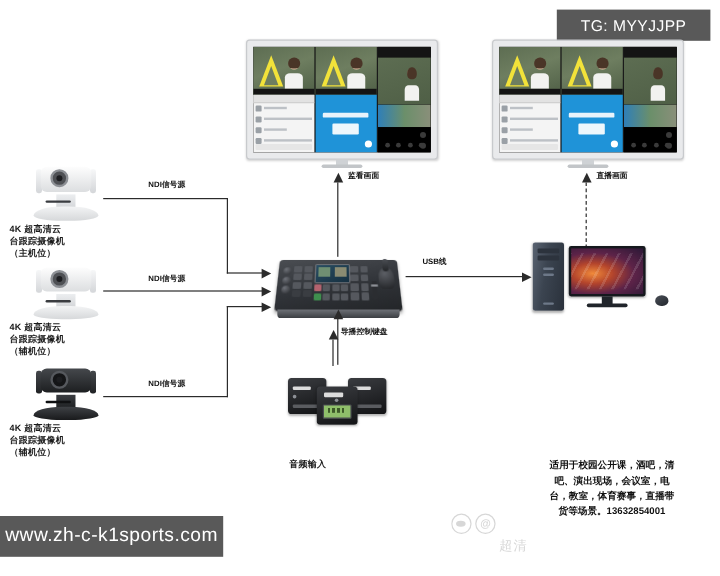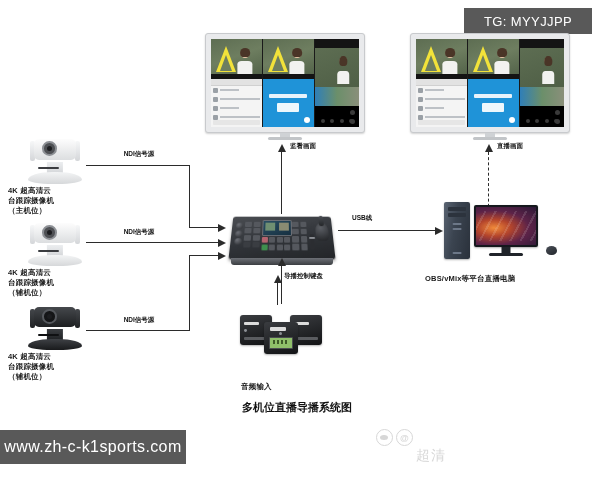--- a/index.html
+++ b/index.html
@@ -335,21 +335,21 @@
     font-size:9px;color:#7a7a7a;font-weight:bold;
   }
   .wm-paw{
     width:15px;height:15px;border-radius:50%;
     border:1.6px solid #7a7a7a;position:relative;
   }
   .wm-paw::before{
     content:"";position:absolute;left:3px;top:5px;width:8px;height:5px;
     border-radius:50%;background:#7a7a7a;
   }
-  .wm-txt{font-size:14px;color:#7a7a7a;font-weight:normal;letter-spacing:1px;margin-top:37px;}
+  .wm-txt{font-size:11px;color:#7a7a7a;font-weight:normal;letter-spacing:1px;margin-top:37px;}
 
   .promo{
     position:absolute;
     font-size:8px;line-height:1.6;color:#111;font-weight:bold;
     text-align:center;
   }
   .promo .ln3{position:relative;}
 </style>
 </head>
 <body>
@@ -650,21 +650,20 @@
     <b style="top:36%;"></b>
     <b style="top:46%;"></b>
     <b style="bottom:8%;"></b>
   </div>
   <div class="pcmon" style="left:474px;top:205px;width:64px;height:42px;">
     <div class="pcmon-scr"></div>
   </div>
   <div class="pc-stand" style="left:506px;top:247px;width:9px;height:7px;"></div>
   <div class="pc-base" style="left:506px;top:253px;width:34px;height:3px;"></div>
   <div class="mouse" style="left:546px;top:246px;width:11px;height:9px;"></div>
-  <div class="lbl" style="left:425px;top:274px;width:150px;">OBS/vMix等平台直播电脑</div>
 
   <div class="ln lnv" style="left:281px;top:262px;height:42px;"></div>
   <div class="arrow-u" style="left:277.5px;top:258px;"></div>
 
   <div class="mic" style="left:240px;top:315px;width:32px;height:30px;">
     <div class="mic-brand"></div>
     <div class="mic-led"></div>
     <div class="mic-txt"></div>
   </div>
   <div class="mic" style="left:290px;top:315px;width:32px;height:30px;">
@@ -672,22 +671,27 @@
     <div class="mic-led"></div>
     <div class="mic-txt"></div>
   </div>
   <div class="mic" style="left:264px;top:322px;width:34px;height:32px;z-index:3;">
     <div class="mic-brand" style="left:18%;top:16%;width:48%;height:12%;"></div>
     <div class="mic-led" style="left:44%;top:32%;"></div>
     <div class="mic-lcd"></div>
   </div>
   <div class="lbl" style="left:241px;top:382px;width:80px;">音频输入</div>
 
-  <div class="abs" style="left:212px;top:400px;width:170px;text-align:center;font-size:11px;font-weight:bold;color:#111;">多机位直播导播系统图</div>
-
+
+  <div class="promo" style="left:430px;top:382px;width:160px;">
+    <div>适用于校园公开课，酒吧，清</div>
+    <div>吧、演出现场，会议室，电</div>
+    <div class="ln3">台，教室，体育赛事，直播带</div>
+    <div>货等场景。13632854001</div>
+  </div>
 
   <div class="wm" style="left:376px;top:410px;">
     <div class="wm-paw"></div>
     <div class="wm-c">@</div>
     <div class="wm-txt">超清</div>
   </div>
 
   <div class="banner abs" id="url-banner" style="left:0px;top:430px;width:186px;height:34px;">www.zh-c-k1sports.com</div>
 
 </div>

